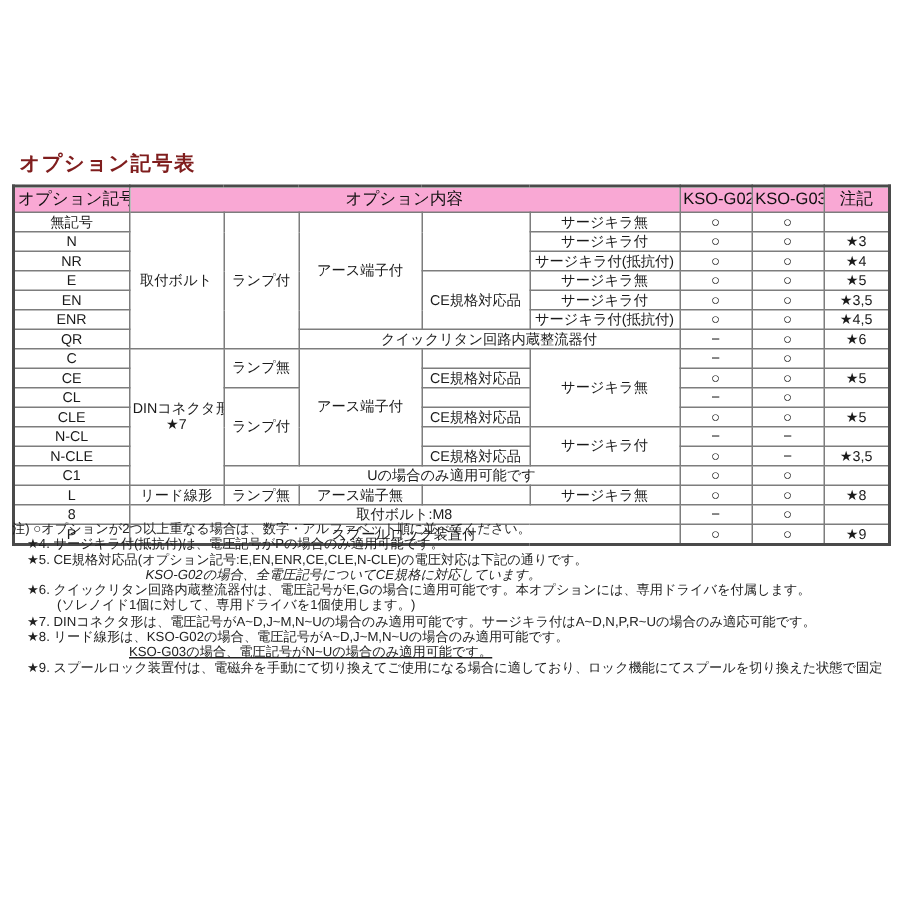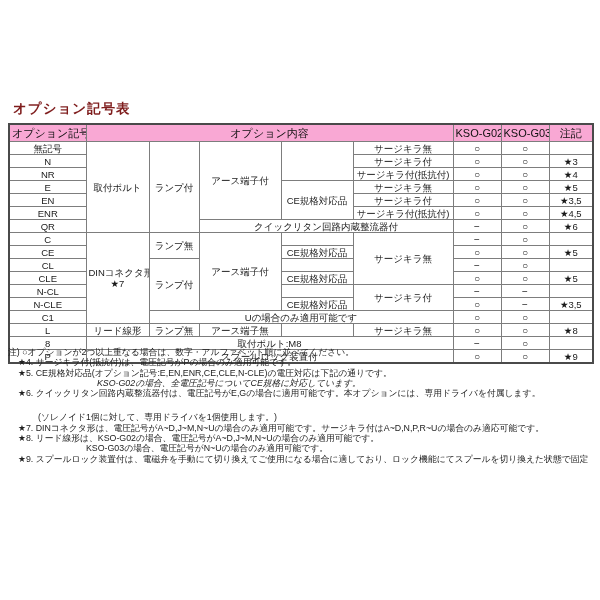--- a/index.html
+++ b/index.html
@@ -32,23 +32,23 @@
   td.note{text-align:right;padding-right:3px;}
   td.mark{color:#666;font-size:10px;}
   td.type2 div{line-height:11px;}
   .notes{
     position:absolute;left:8px;top:347px;width:588px;
     font-size:8.8px;line-height:10.3px;color:#222;
     white-space:nowrap;
   }
   .nl{height:10.3px;}
   .ind1{padding-left:10px;}
-  .ind2{padding-left:30px;margin-top:14px;}
+  .ind2{padding-left:30px;}
   .ind3{padding-left:89px;font-style:italic;}
-  .ind4{padding-left:78px;}
+  .ind4{padding-left:78px;text-decoration:underline;}
 </style>
 </head>
 <body>
 
 <div class="page">
 
   <div class="doc-title">オプション記号表</div>
 
   <table class="opt">
     <colgroup>

